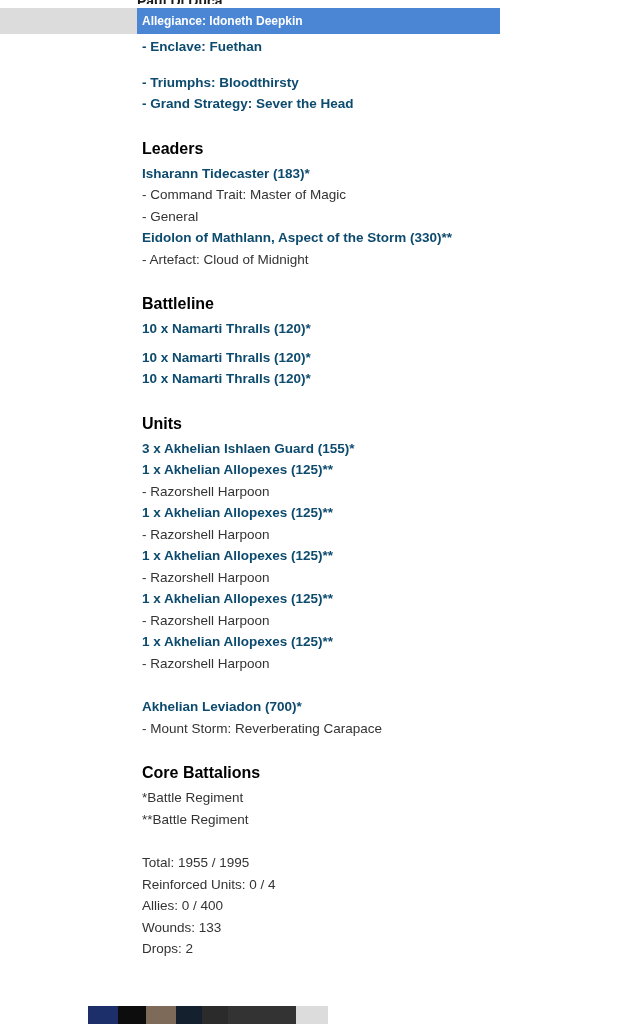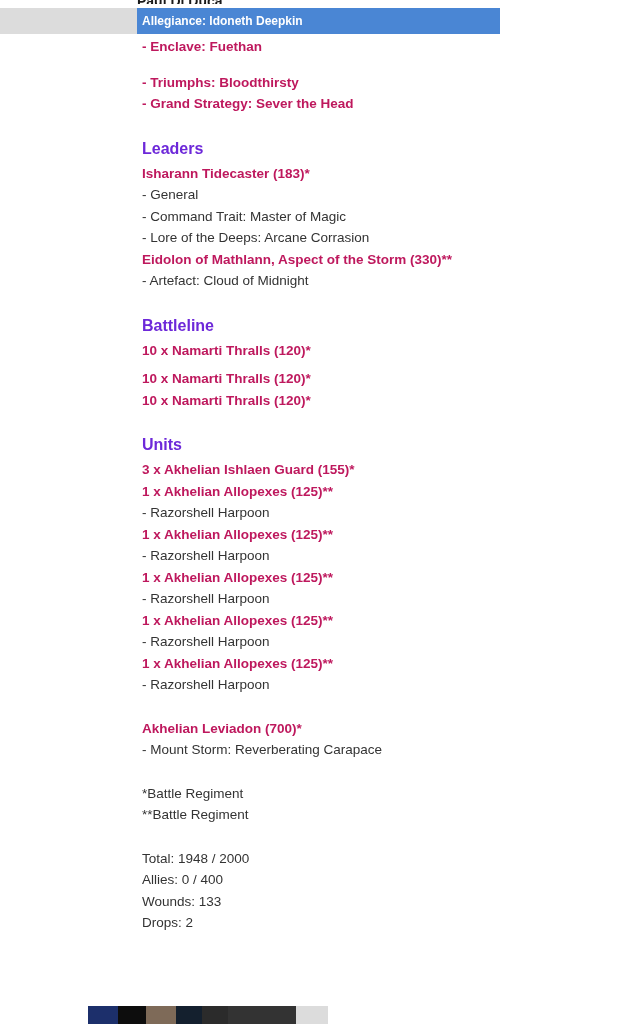--- a/index.html
+++ b/index.html
@@ -81,28 +81,28 @@
     position: absolute;
     top: 36px;
     left: 5px;
     width: 450px;
   }
 
   .line {
     line-height: 21.5px;
     white-space: pre;
   }
-  .line.bold { font-weight: bold; color: #be185d; }
+  .line.bold { font-weight: bold; color: #0c4a6e; }
   .line.plain { font-weight: normal; color: #333333; }
   .spacer { height: 14px; }
   .spacer-sm { height: 7px; }
   .spacer-lg { height: 22px; }
 
   .section-head {
-    color: #6d28d9;
+    color: #000000;
     font-size: 16px;
     font-weight: bold;
     line-height: 24px;
     margin-bottom: 2px;
   }
 
   
   .bottom-bar {
     position: absolute;
     left: 0;
@@ -150,23 +150,22 @@
 
     <div class="line bold">- Enclave: Fuethan</div>
     <div class="spacer"></div>
     <div class="line bold">- Triumphs: Bloodthirsty</div>
     <div class="line bold">- Grand Strategy: Sever the Head</div>
 
     <div class="spacer-lg"></div>
 
     <div class="section-head">Leaders</div>
     <div class="line bold">Isharann Tidecaster (183)*</div>
+    <div class="line plain">- Command Trait: Master of Magic</div>
     <div class="line plain">- General</div>
-    <div class="line plain">- Command Trait: Master of Magic</div>
-    <div class="line plain">- Lore of the Deeps: Arcane Corrasion</div>
     <div class="line bold">Eidolon of Mathlann, Aspect of the Storm (330)**</div>
     <div class="line plain">- Artefact: Cloud of Midnight</div>
 
     <div class="spacer-lg"></div>
 
     <div class="section-head">Battleline</div>
     <div class="line bold">10 x Namarti Thralls (120)*</div>
     <div class="spacer-sm"></div>
     <div class="line bold">10 x Namarti Thralls (120)*</div>
     <div class="line bold">10 x Namarti Thralls (120)*</div>
@@ -186,26 +185,28 @@
     <div class="line bold">1 x Akhelian Allopexes (125)**</div>
     <div class="line plain">- Razorshell Harpoon</div>
 
     <div class="spacer-lg"></div>
 
     <div class="line bold">Akhelian Leviadon (700)*</div>
     <div class="line plain">- Mount Storm: Reverberating Carapace</div>
 
     <div class="spacer-lg"></div>
 
+    <div class="section-head">Core Battalions</div>
     <div class="line plain">*Battle Regiment</div>
     <div class="line plain">**Battle Regiment</div>
 
     <div class="spacer-lg"></div>
 
-    <div class="line plain">Total: 1948 / 2000</div>
+    <div class="line plain">Total: 1955 / 1995</div>
+    <div class="line plain">Reinforced Units: 0 / 4</div>
     <div class="line plain">Allies: 0 / 400</div>
     <div class="line plain">Wounds: 133</div>
     <div class="line plain">Drops: 2</div>
 
   </div>
 </div>
 
 <div class="bottom-bar">
   <div class="seg bottom-white-left"></div>
   <div class="dark-base"></div>

